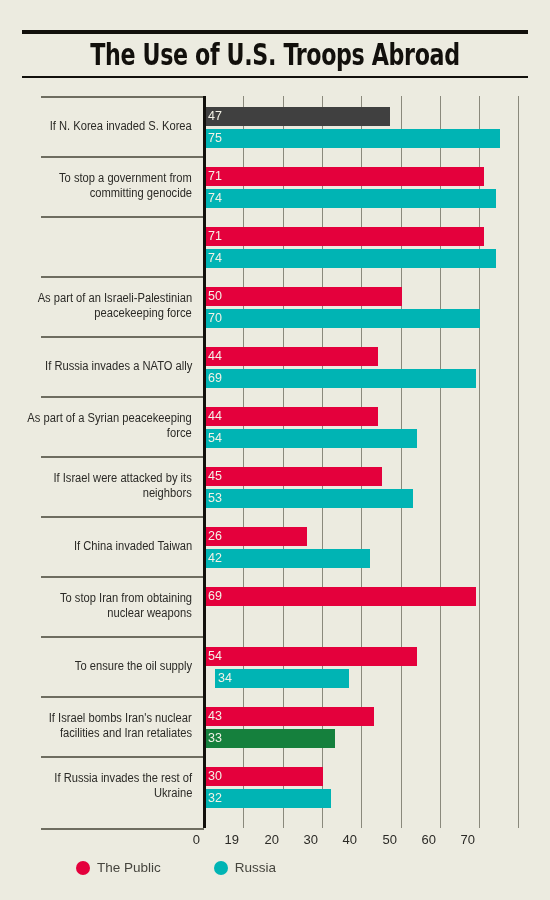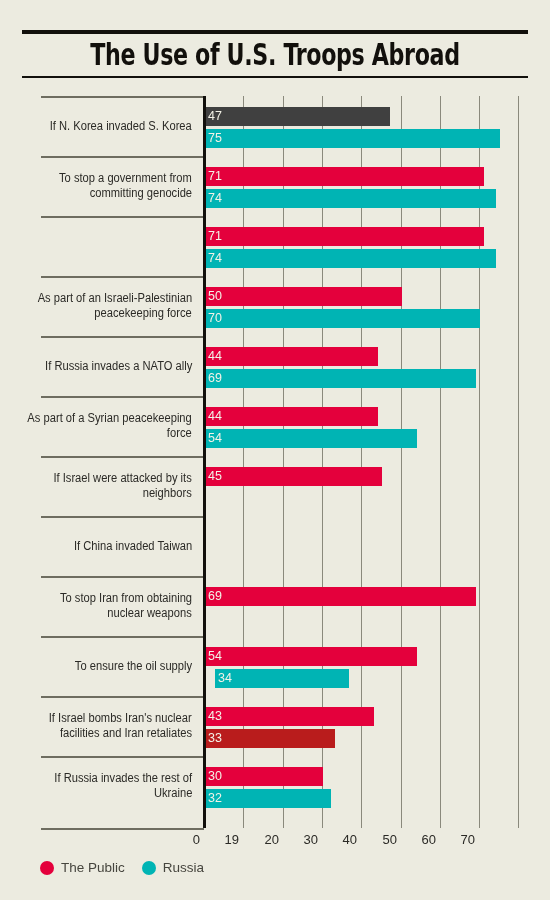--- a/index.html
+++ b/index.html
@@ -175,20 +175,21 @@
     top: 860px;
     display: flex;
     align-items: center;
     gap: 9px;
   }
   .legend-item {
     display: flex;
     align-items: center;
     gap: 7px;
     margin-right: 8px;
+    margin-left: 36px;
   }
   .legend-dot {
     width: 14px;
     height: 14px;
     border-radius: 50%;
     flex: 0 0 auto;
   }
   .legend-label {
     font-size: 13.5px;
     color: #46453E;
@@ -305,26 +306,37 @@
       <div class="row">
         <div class="row-sep"></div>
         <div class="row-label">
           <span>If Israel were attacked by its</span>
           <span>neighbors</span>
         </div>
         <div class="bars">
           <div class="bar public" style="width: 177px; background: rgb(228, 0, 60);">
             <span class="bar-value">45</span>
           </div>
+          <div class="bar elites" style="width: 208px; background: rgb(0, 180, 180);">
+            <span class="bar-value">53</span>
+          </div>
         </div>
       </div>
       <div class="row">
         <div class="row-sep"></div>
         <div class="row-label">
           <span>If China invaded Taiwan</span>
+        </div>
+        <div class="bars">
+          <div class="bar public" style="width: 102px; background: rgb(228, 0, 60);">
+            <span class="bar-value">26</span>
+          </div>
+          <div class="bar elites" style="width: 165px; background: rgb(0, 180, 180);">
+            <span class="bar-value">42</span>
+          </div>
         </div>
       </div>
       <div class="row">
         <div class="row-sep"></div>
         <div class="row-label">
           <span>To stop Iran from obtaining</span>
           <span>nuclear weapons</span>
         </div>
         <div class="bars">
           <div class="bar public" style="width: 271px; background: rgb(228, 0, 60);">
@@ -349,21 +361,21 @@
       <div class="row">
         <div class="row-sep"></div>
         <div class="row-label">
           <span>If Israel bombs Iran's nuclear</span>
           <span>facilities and Iran retaliates</span>
         </div>
         <div class="bars">
           <div class="bar public" style="width: 169px; background: rgb(228, 0, 60);">
             <span class="bar-value">43</span>
           </div>
-          <div class="bar elites" style="width: 130px; background: #b91c1c;">
+          <div class="bar elites" style="width: 130px; background: #15803d;">
             <span class="bar-value">33</span>
           </div>
         </div>
       </div>
       <div class="row">
         <div class="row-sep"></div>
         <div class="row-label">
           <span>If Russia invades the rest of</span>
           <span>Ukraine</span>
         </div>

